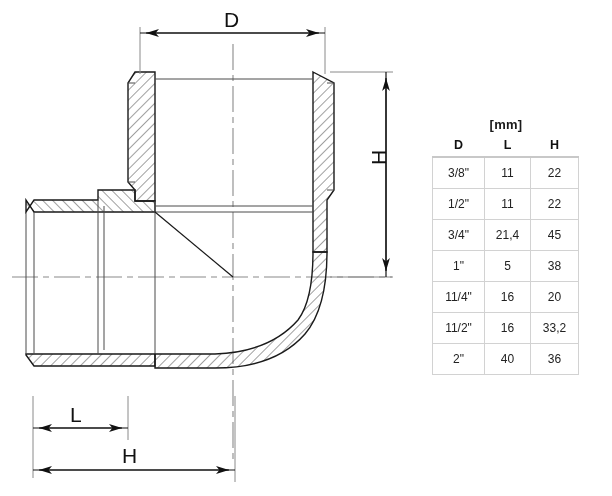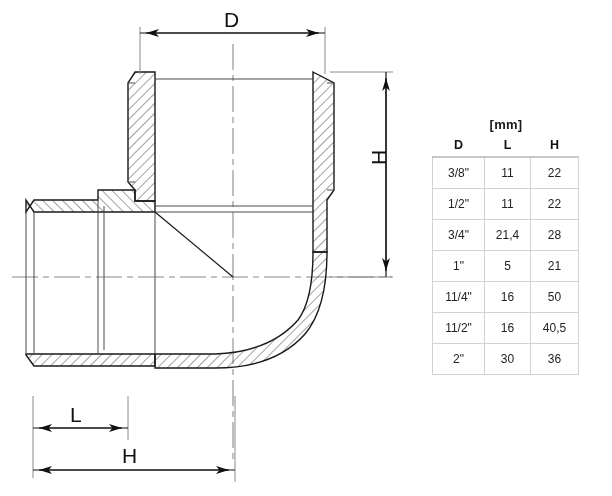--- a/index.html
+++ b/index.html
@@ -202,39 +202,39 @@
           <td>22</td>
         </tr>
         <tr>
           <td>1/2"</td>
           <td>11</td>
           <td>22</td>
         </tr>
         <tr>
           <td>3/4"</td>
           <td>21,4</td>
-          <td>28</td>
+          <td>45</td>
         </tr>
         <tr>
           <td>1"</td>
           <td>5</td>
-          <td>21</td>
+          <td>38</td>
         </tr>
         <tr>
           <td>11/4"</td>
           <td>16</td>
-          <td>50</td>
+          <td>20</td>
         </tr>
         <tr>
           <td>11/2"</td>
           <td>16</td>
-          <td>40,5</td>
+          <td>33,2</td>
         </tr>
         <tr>
           <td>2"</td>
-          <td>30</td>
+          <td>40</td>
           <td>36</td>
         </tr>
       </tbody>
     </table>
   </div>
 
 </div>
 
 </body></html>

